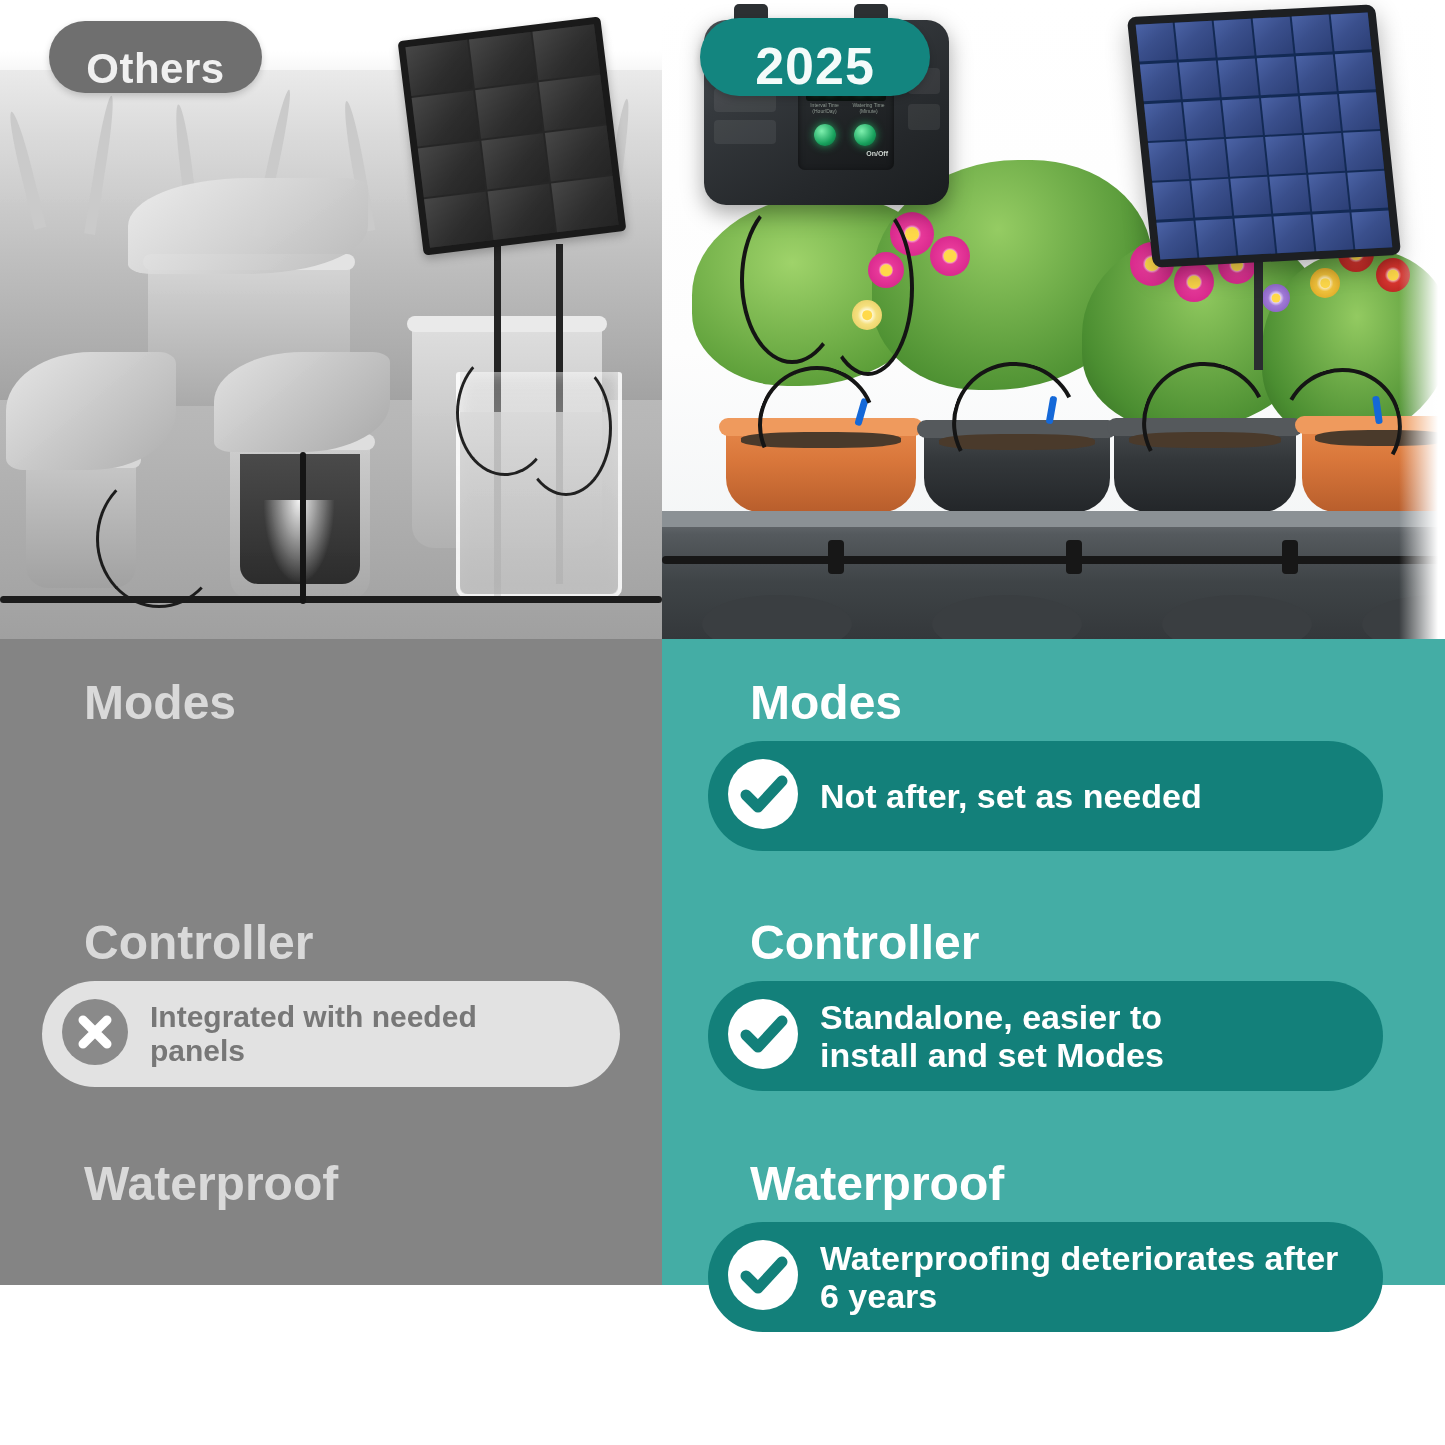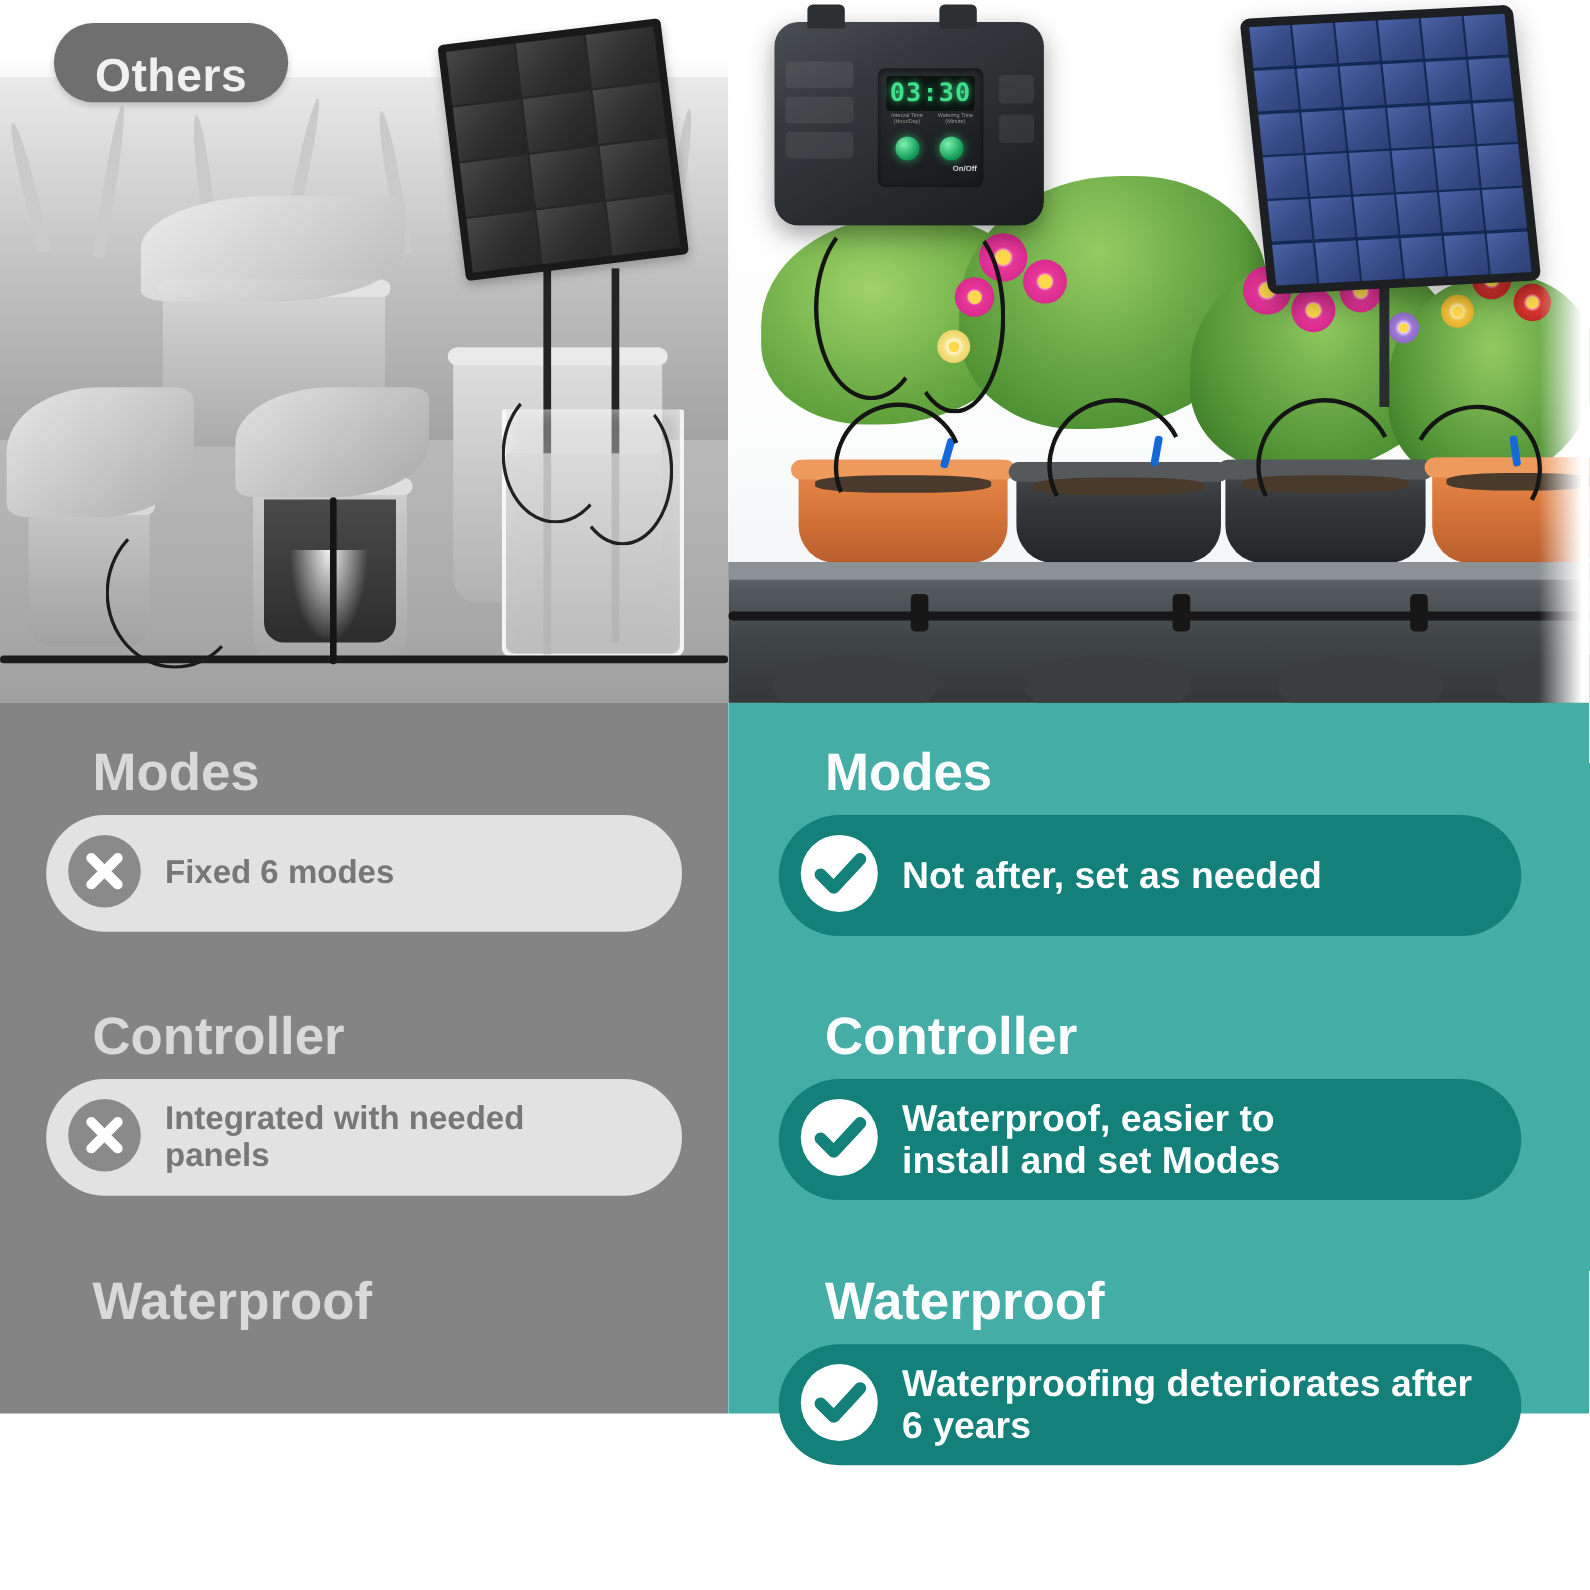--- a/index.html
+++ b/index.html
@@ -197,29 +197,20 @@
       <div class="tube" style="left:520px;top:360px;width:86px;height:130px;border-color:#232323;border-left-color:transparent;border-top-color:transparent;"></div>
       <div class="hose" style="left:0px;top:596px;width:662px;height:7px;background:#1e1e1e;"></div>
       <div class="tube" style="left:96px;top:470px;width:120px;height:132px;border-color:#1e1e1e;border-top-color:transparent;border-right-color:transparent;"></div>
       <div class="hose" style="left:300px;top:452px;width:6px;height:152px;"></div>
     </div>
 
     <div class="panel panel-left">
 
       <div class="feat feat-1">
         <div class="feat-title">Modes</div>
-        <div class="row">
-          <span class="ico">
-            <svg width="78" height="78" viewBox="0 0 78 78">
-              <circle cx="39" cy="39" r="33" fill="#8a8a8a"></circle>
-              <path d="M27 27 L51 51 M51 27 L27 51" stroke="#ffffff" stroke-width="9" stroke-linecap="round"></path>
-            </svg>
-          </span>
-          <span class="row-text">Fixed 6 modes</span>
-        </div>
       </div>
 
       <div class="feat feat-2">
         <div class="feat-title">Controller</div>
         <div class="row">
           <span class="ico">
             <svg width="78" height="78" viewBox="0 0 78 78">
               <circle cx="39" cy="39" r="33" fill="#8a8a8a"></circle>
               <path d="M27 27 L51 51 M51 27 L27 51" stroke="#ffffff" stroke-width="9" stroke-linecap="round"></path>
             </svg>
@@ -384,21 +375,21 @@
 
       <div class="feat feat-2">
         <div class="feat-title">Controller</div>
         <div class="row">
           <span class="ico">
             <svg width="82" height="82" viewBox="0 0 82 82">
               <circle cx="41" cy="41" r="35" fill="#ffffff"></circle>
               <path d="M24 42 L36 54 L60 28" fill="none" stroke="#13807a" stroke-width="11" stroke-linecap="round" stroke-linejoin="round"></path>
             </svg>
           </span>
-          <span class="row-text" style="max-width:420px;">Waterproof, easier to install and set Modes</span>
+          <span class="row-text" style="max-width:420px;">Standalone, easier to install and set Modes</span>
         </div>
       </div>
 
       <div class="feat feat-3">
         <div class="feat-title">Waterproof</div>
         <div class="row">
           <span class="ico">
             <svg width="82" height="82" viewBox="0 0 82 82">
               <circle cx="41" cy="41" r="35" fill="#ffffff"></circle>
               <path d="M24 42 L36 54 L60 28" fill="none" stroke="#13807a" stroke-width="11" stroke-linecap="round" stroke-linejoin="round"></path>
@@ -407,14 +398,17 @@
           <span class="row-text" style="max-width:530px;">Waterproofing deteriorates after 6 years</span>
         </div>
       </div>
 
     </div>
   </div>
 
   <div class="badge badge-others">
     <span>Others</span>
   </div>
+  <div class="badge badge-2025">
+    <span>2025</span>
+  </div>
 
 </div>
 
 </body></html>

